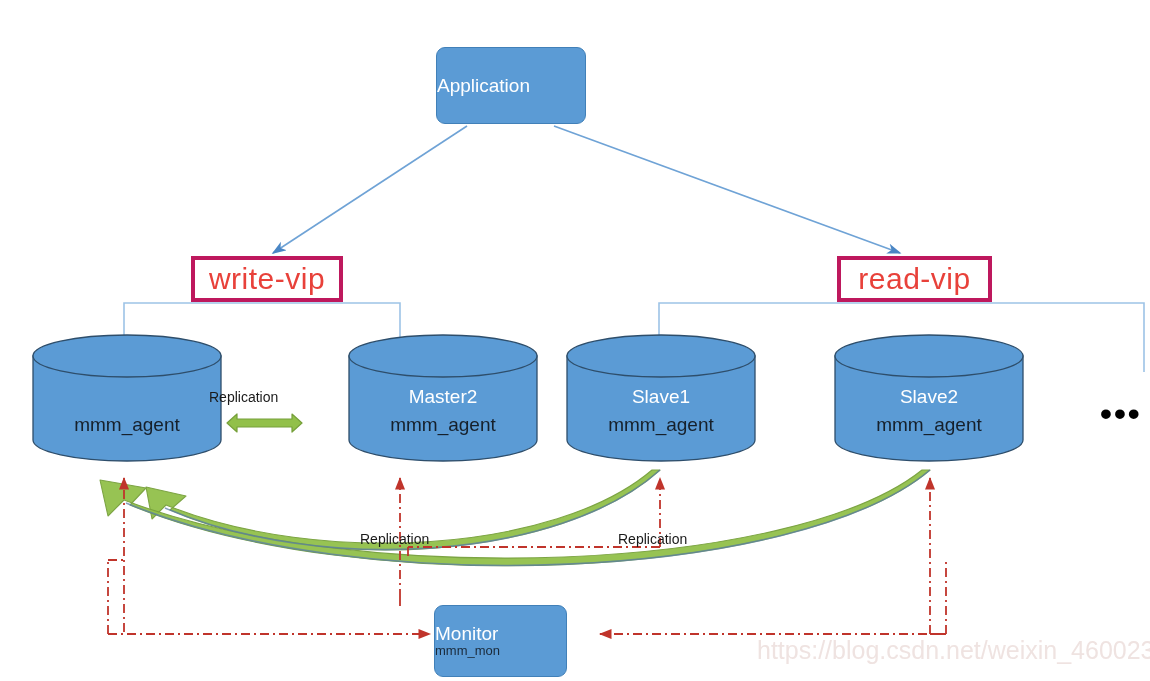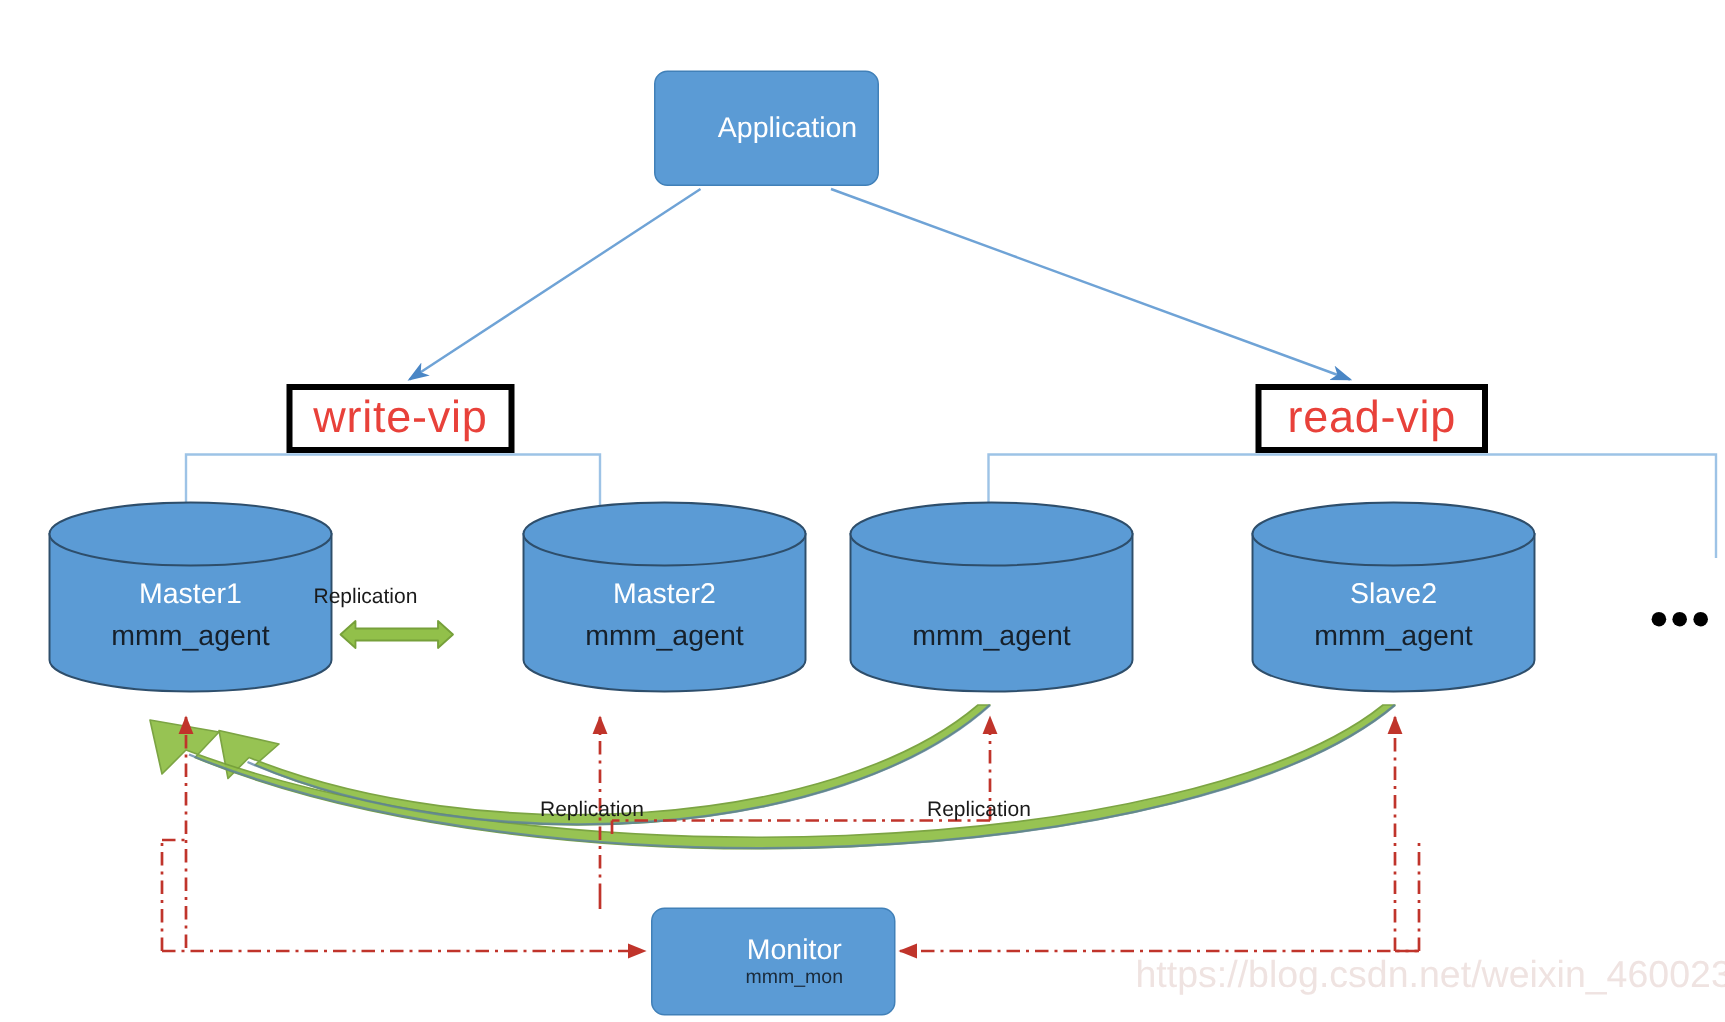--- a/index.html
+++ b/index.html
@@ -27,36 +27,34 @@
     position: absolute;
     box-sizing: border-box;
   }
   
   .rbox {
     background: #5B9BD5;
     border: 1px solid #4180B8;
     border-radius: 9px;
     display: flex;
     flex-direction: column;
-    align-items: center;
     justify-content: center;
     line-height: 1.15;
-    padding-left: 28px;
   }
   .rbox .l1 {
     color: #ffffff;
     font-size: 19px;
   }
   .rbox .l2 {
     color: #1A2A3A;
     font-size: 13px;
   }
   
   .vip {
-    border: 4px solid #000000;
+    border: 4px solid #be185d;
     background: #ffffff;
     color: #E8413A;
     font-size: 30px;
     display: flex;
     align-items: center;
     justify-content: center;
     padding: 0 12px;
     letter-spacing: 0.5px;
   }
   
@@ -199,56 +197,56 @@
   </div>
   <div class="node vip" style="left:837px; top:256px; width:155px; height:46px;">
     <span>read-vip</span>
   </div>
 
   <div class="node cyl" style="left:32px; top:334px; width:190px; height:128px;">
     <svg width="190" height="128" viewBox="0 0 190 128" xmlns="http://www.w3.org/2000/svg">
       <path d="M1,22 L1,106 A94,21 0 0 0 189,106 L189,22 z" fill="#5B9BD5" stroke="#2E4E6B" stroke-width="1.3"></path>
       <ellipse cx="95" cy="22" rx="94" ry="21" fill="#5B9BD5" stroke="#2E4E6B" stroke-width="1.3"></ellipse>
     </svg>
-    <div class="cyl-text l1" style="top:52px;">Master1</div>
     <div class="cyl-text l2" style="top:80px;">mmm_agent</div>
   </div>
 
   <div class="node cyl" style="left:308px; top:334px; width:190px; height:128px;margin-left:40px;">
     <svg width="190" height="128" viewBox="0 0 190 128" xmlns="http://www.w3.org/2000/svg">
       <path d="M1,22 L1,106 A94,21 0 0 0 189,106 L189,22 z" fill="#5B9BD5" stroke="#2E4E6B" stroke-width="1.3"></path>
       <ellipse cx="95" cy="22" rx="94" ry="21" fill="#5B9BD5" stroke="#2E4E6B" stroke-width="1.3"></ellipse>
     </svg>
     <div class="cyl-text l1" style="top:52px;">Master2</div>
     <div class="cyl-text l2" style="top:80px;">mmm_agent</div>
   </div>
 
   <div class="node cyl" style="left:566px; top:334px; width:190px; height:128px;">
     <svg width="190" height="128" viewBox="0 0 190 128" xmlns="http://www.w3.org/2000/svg">
       <path d="M1,22 L1,106 A94,21 0 0 0 189,106 L189,22 z" fill="#5B9BD5" stroke="#2E4E6B" stroke-width="1.3"></path>
       <ellipse cx="95" cy="22" rx="94" ry="21" fill="#5B9BD5" stroke="#2E4E6B" stroke-width="1.3"></ellipse>
     </svg>
+    <div class="cyl-text l1" style="top:52px;">Slave1</div>
     <div class="cyl-text l2" style="top:80px;">mmm_agent</div>
   </div>
 
   <div class="node cyl" style="left:834px; top:334px; width:190px; height:128px;text-decoration:underline;">
     <svg width="190" height="128" viewBox="0 0 190 128" xmlns="http://www.w3.org/2000/svg">
       <path d="M1,22 L1,106 A94,21 0 0 0 189,106 L189,22 z" fill="#5B9BD5" stroke="#2E4E6B" stroke-width="1.3"></path>
       <ellipse cx="95" cy="22" rx="94" ry="21" fill="#5B9BD5" stroke="#2E4E6B" stroke-width="1.3"></ellipse>
     </svg>
     <div class="cyl-text l1" style="top:52px;">Slave2</div>
     <div class="cyl-text l2" style="top:80px;">mmm_agent</div>
   </div>
 
   <div class="ellipsis" style="left:1100px; top:396px;">•••</div>
 
   <div class="lbl" style="left:209px; top:389px;">Replication</div>
   <div class="lbl" style="left:360px; top:531px;">Replication</div>
   <div class="lbl" style="left:618px; top:531px;">Replication</div>
 
-  <div class="node rbox" style="left:434px; top:605px; width:163px; height:72px;">
+  <div class="node rbox" style="left:434px; top:605px; width:133px; height:72px;">
     <span class="l1">Monitor</span>
     <span class="l2">mmm_mon</span>
   </div>
 
   <div class="wm-url" style="left:757px; top:636px;">https://blog.csdn.net/weixin_4600239</div>
 
 </div>
 
 </body></html>

